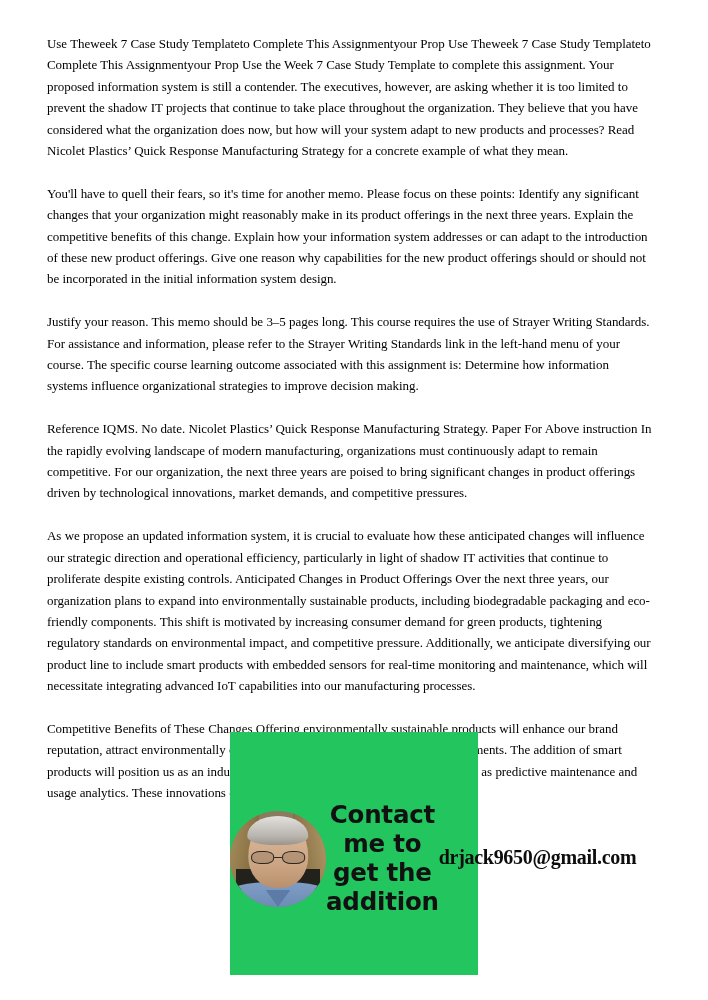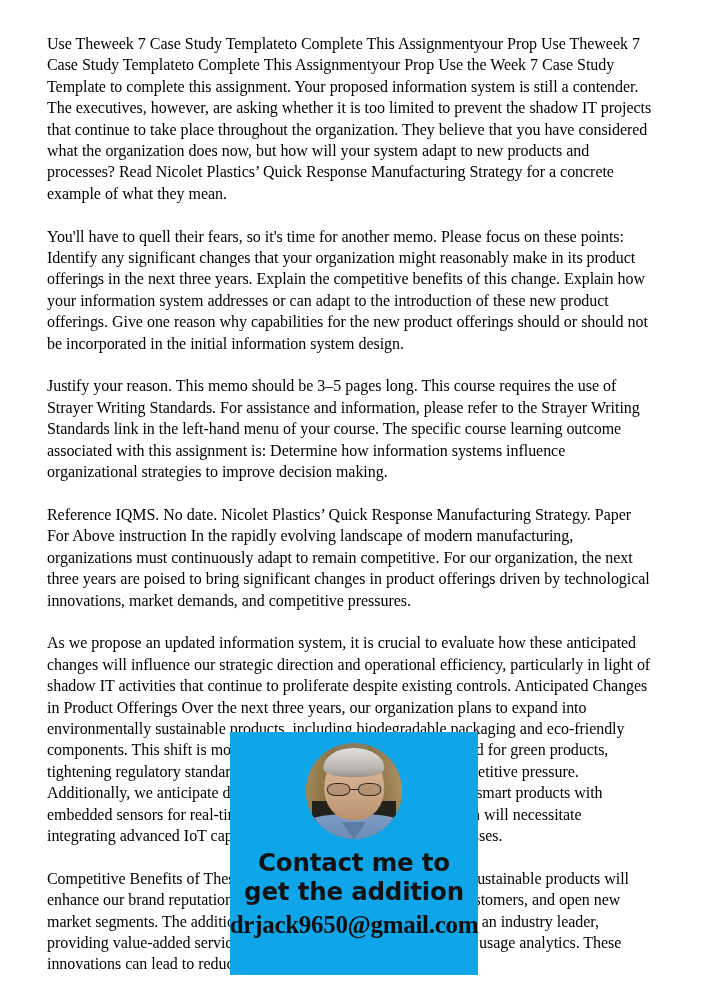--- a/index.html
+++ b/index.html
@@ -25,44 +25,44 @@
   }
 
   #document-body {
     position: absolute;
     left: 47px;
     top: 33px;
     width: 605px;
   }
 
   .doc-paragraph {
-    font-size: 16px;
+    font-size: 13px;
     line-height: 21.4px;
     color: #000000;
     text-align: left;
     margin: 0 0 21.4px 0;
     letter-spacing: -0.05px;
     word-spacing: 0.1px;
   }
 
   .doc-paragraph:last-child {
     margin-bottom: 0;
   }
 
   
   #contact-overlay {
     position: absolute;
     left: 230px;
     top: 732px;
     width: 248px;
     height: 243px;
-    background: #0ea5e9;
+    background: #22c55e;
     z-index: 20;
     display: flex;
-    flex-direction: column;
+    flex-direction: row;
     align-items: center;
   }
 
   #contact-avatar {
     width: 96px;
     height: 96px;
     border-radius: 50%;
     margin-top: 11px;
     overflow: hidden;
     position: relative;
@@ -169,21 +169,21 @@
     line-height: 29px;
     color: #111111;
     text-align: center;
     letter-spacing: -0.2px;
   }
 
   #contact-email {
     margin-top: 7px;
     font-family: "Liberation Serif", "DejaVu Serif", serif;
     font-weight: bold;
-    font-size: 25px;
+    font-size: 20px;
     line-height: 24px;
     color: #0d0d0d;
     text-align: center;
     letter-spacing: -0.3px;
   }
 </style>
 </head>
 <body>
 
 <div id="document-page">

